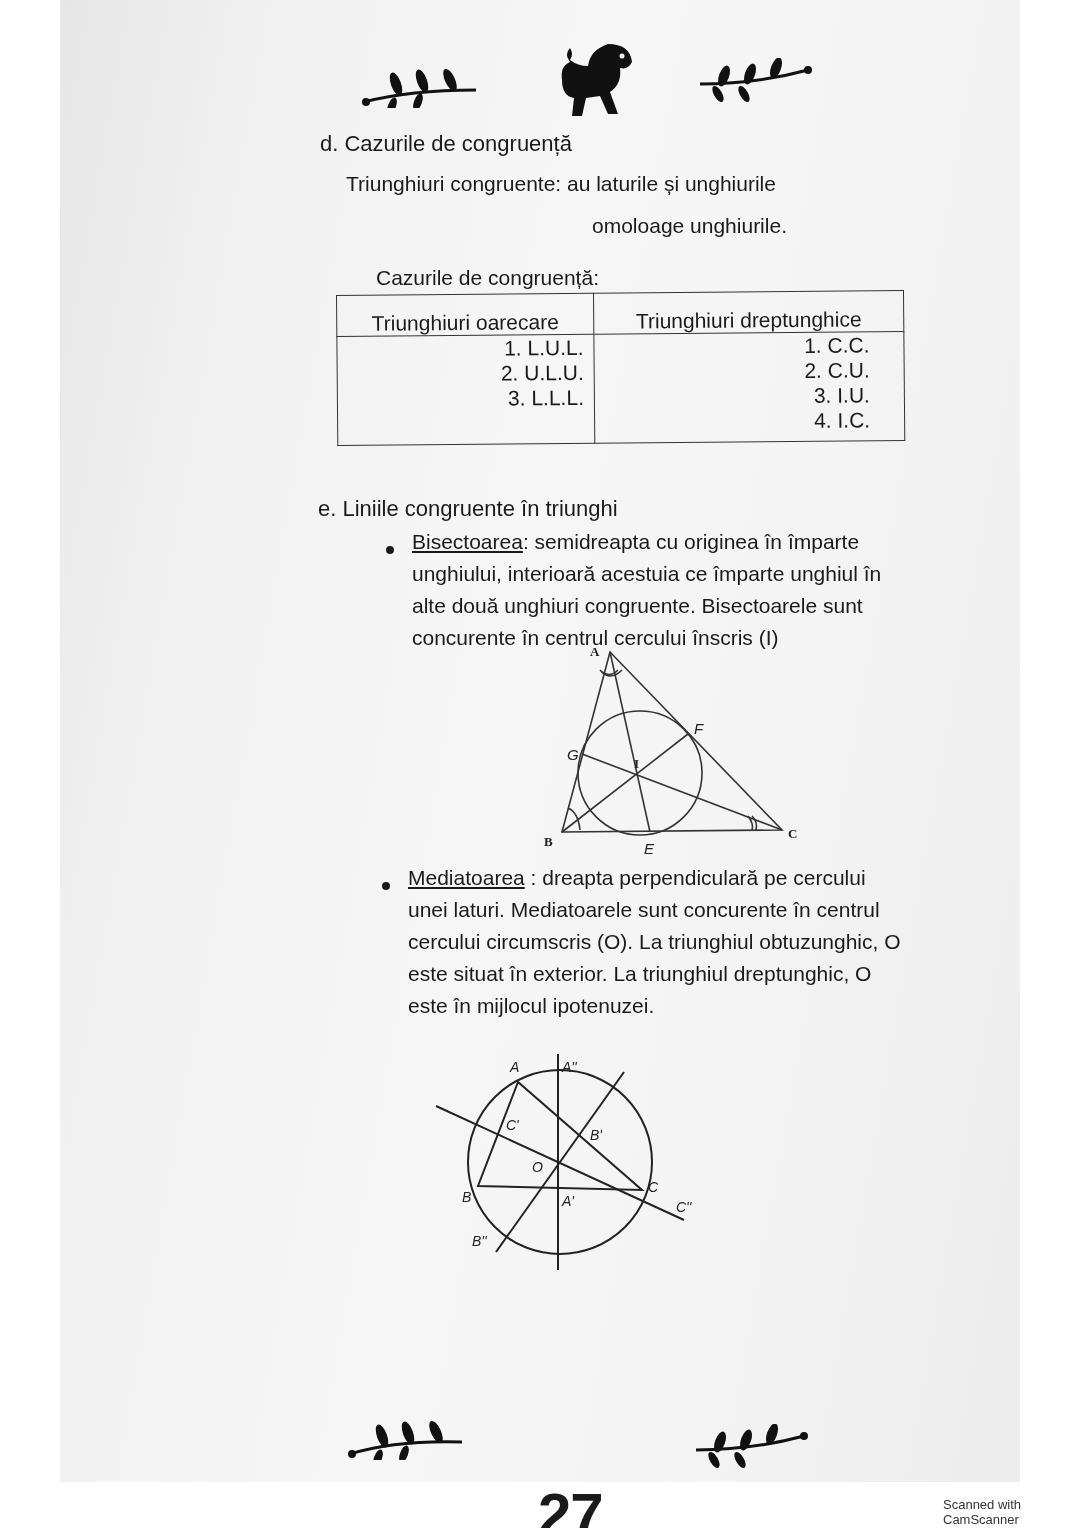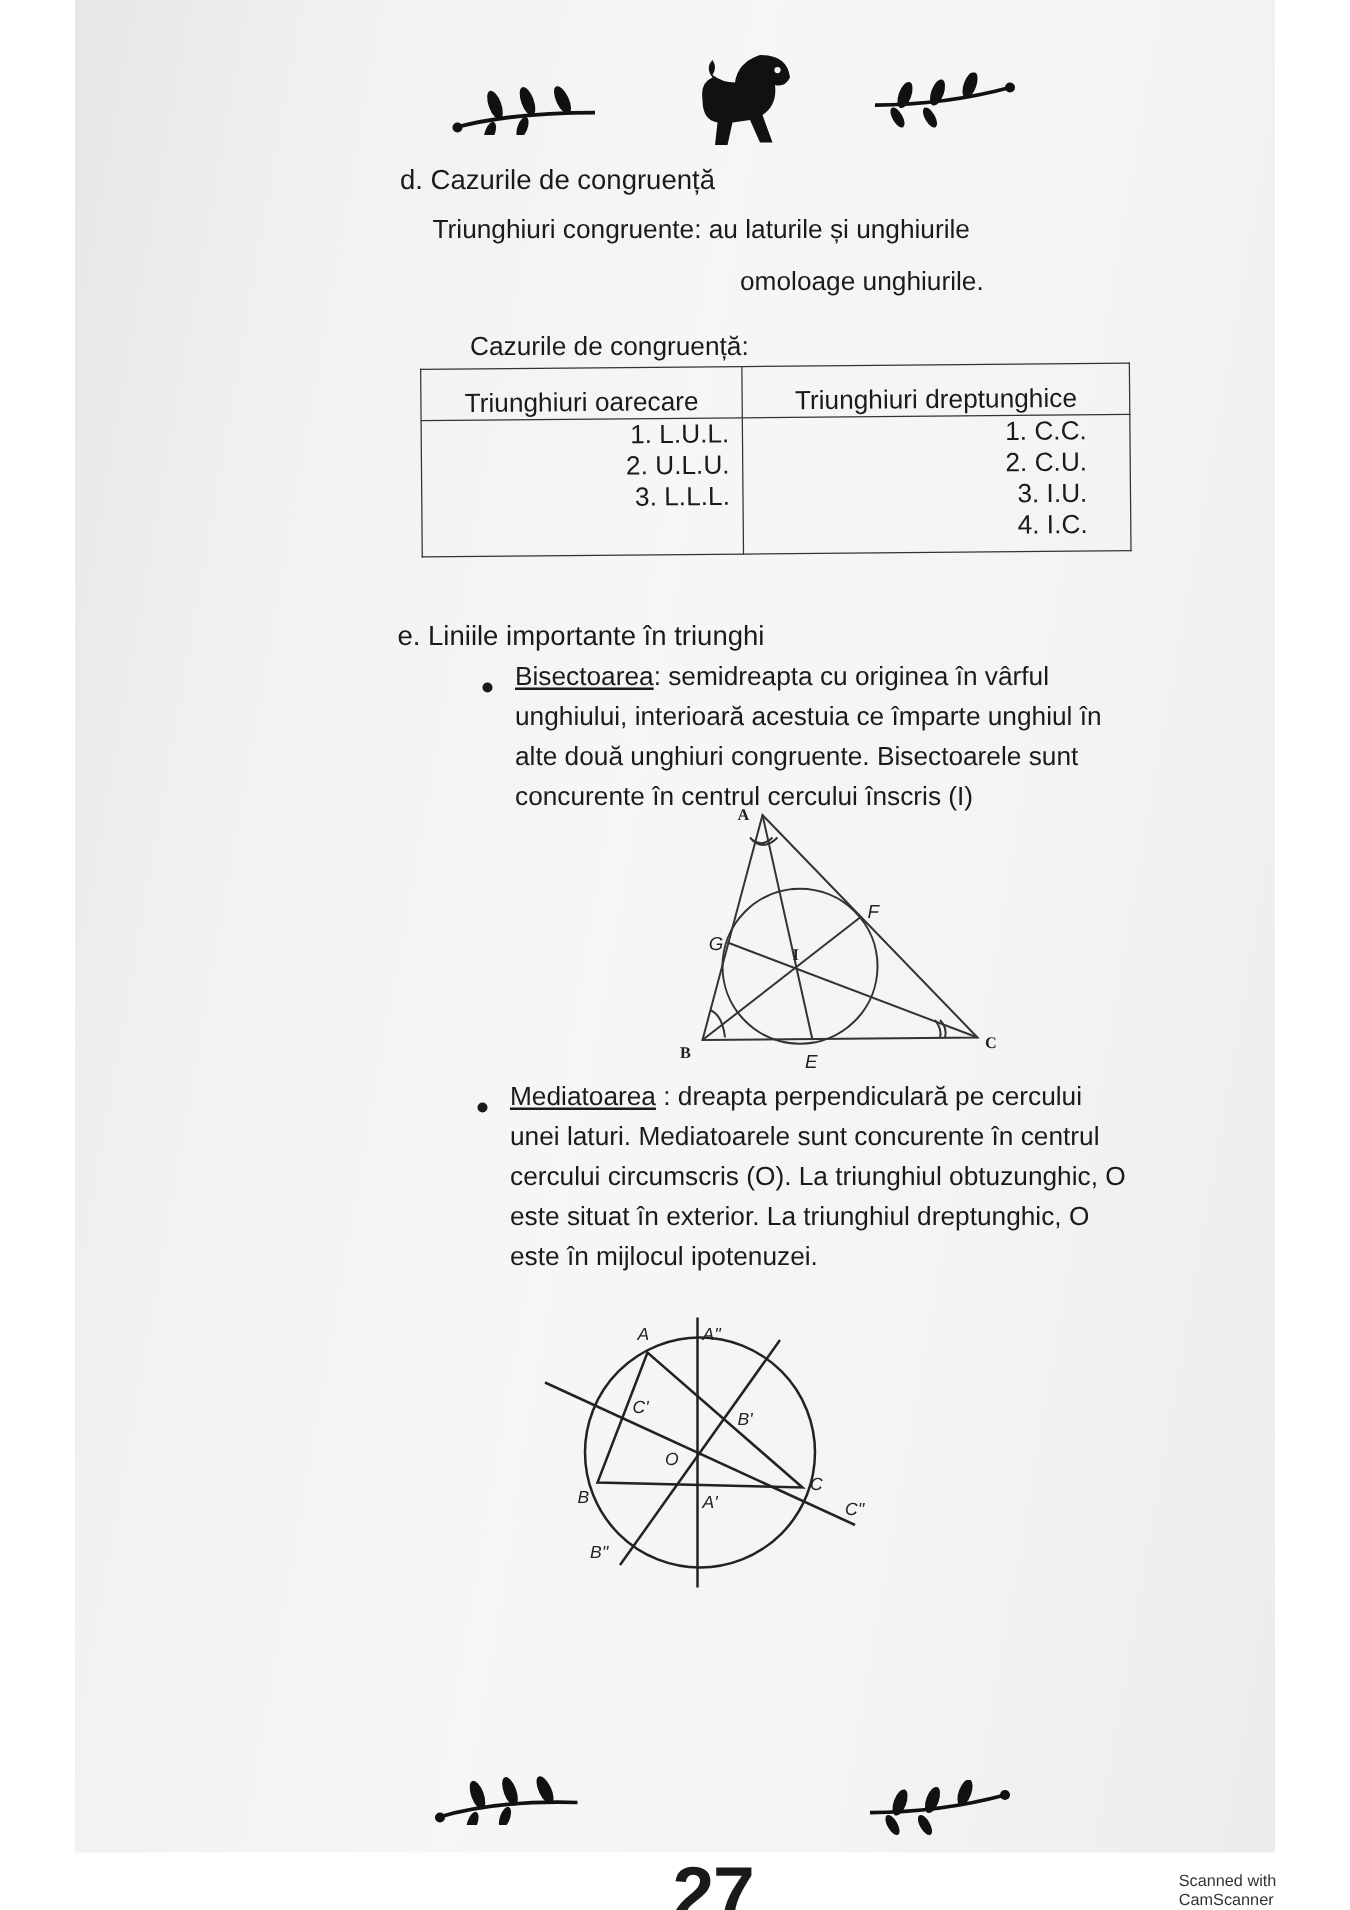--- a/index.html
+++ b/index.html
@@ -68,24 +68,24 @@
     <td>
       <div>1. C.C.</div>
       <div>2. C.U.</div>
       <div>3. I.U.</div>
       <div>4. I.C.</div>
     </td>
   </tr>
 </tbody>
   </table>
 
-<div class="abs h" style="left:318px;top:496px">e. Liniile importante în triunghi</div>
+<div class="abs h" style="left:318px;top:496px">e. Liniile congruente în triunghi</div>
 
 <div class="bullet" style="left:386px;top:546px"></div>
-<div class="abs t" style="left:412px;top:526px"><span class="u">Bisectoarea</span><span>: semidreapta cu originea în vârful</span></div>
+<div class="abs t" style="left:412px;top:526px"><span class="u">Bisectoarea</span><span>: semidreapta cu originea în împarte</span></div>
 <div class="abs t" style="left:412px;top:558px">unghiului, interioară acestuia ce împarte unghiul în</div>
 <div class="abs t" style="left:412px;top:590px">alte două unghiuri congruente. Bisectoarele sunt</div>
 <div class="abs t" style="left:412px;top:622px">concurente în centrul cercului înscris (I)</div>
 
 <svg class="abs" style="left:530px;top:640px" width="280" height="220" viewBox="0 0 280 220">
   <g stroke="#333" stroke-width="1.6" fill="none">
     <polygon points="80,12 32,192 252,190"></polygon>
     <circle cx="110" cy="133" r="62"></circle>
     <line x1="80" y1="12" x2="120" y2="192"></line>
     <line x1="32" y1="192" x2="158" y2="94"></line>

